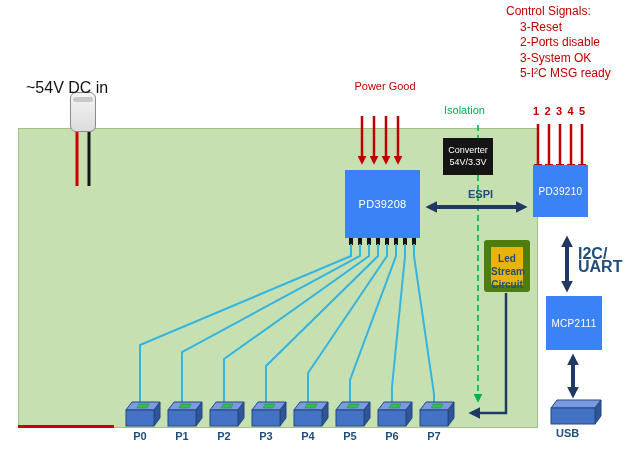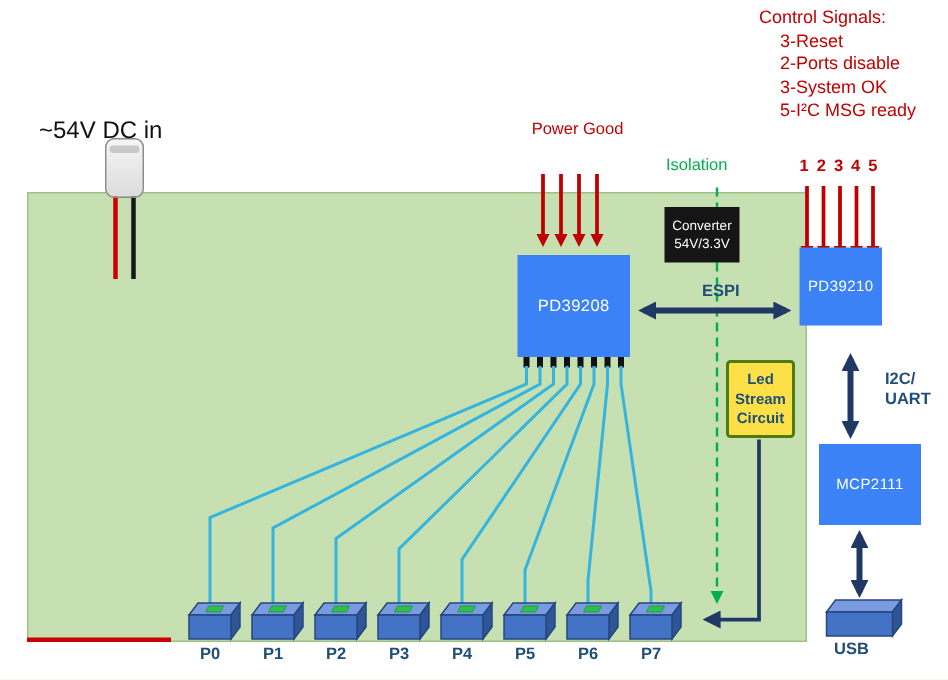--- a/index.html
+++ b/index.html
@@ -25,31 +25,31 @@
   .pg-label{left:340px;top:79px;width:90px;text-align:center;color:#c00000;font-size:11px;line-height:14px;}
   .iso-label{left:444px;top:104px;color:#00b050;font-size:11px;}
   .espi-label{left:468px;top:188px;color:#1f4e79;font-weight:bold;font-size:11px;}
   .signal-numbers{left:533px;top:105px;width:52px;display:flex;justify-content:space-between;color:#c00000;font-weight:bold;font-size:11px;z-index:5;position:absolute;}
   .chip{
     position:absolute;z-index:4;background:#3b82f6;color:#fff;display:flex;align-items:center;justify-content:center;
     font-size:11px;letter-spacing:0.3px;
   }
   .pd39208{left:345px;top:170px;width:75px;height:68px;}
   .pd39210{left:533px;top:165px;width:55px;height:52px;font-size:10px;}
-  .mcp{left:546px;top:296px;width:68px;height:54px;font-size:10px;}
+  .mcp{left:546px;top:296px;width:56px;height:54px;font-size:10px;}
   .converter{
     position:absolute;left:443px;top:138px;width:50px;height:37px;z-index:4;background:#151515;color:#fff;
     font-size:9px;text-align:center;line-height:12px;padding-top:6px;box-sizing:border-box;
   }
   .led-box{
-    position:absolute;left:484px;top:240px;width:46px;height:52px;z-index:4;background:#fde047;
-    border:2px solid #4d7c0f;border-radius:3px;box-sizing:border-box;text-align:center;
+    position:absolute;left:484px;top:240px;width:46px;height:52px;z-index:4;background:#eab308;
+    border:7px solid #4d7c0f;border-radius:3px;box-sizing:border-box;text-align:center;
     color:#1f4e79;font-weight:bold;font-size:10px;line-height:13px;padding-top:5px;
   }
-  .i2c-label{left:590px;top:247px;color:#1f4e79;font-weight:bold;font-size:11px;line-height:13px;}
+  .i2c-label{left:578px;top:247px;color:#1f4e79;font-weight:bold;font-size:16px;line-height:13px;}
   .port-label{position:absolute;top:430px;width:30px;text-align:center;color:#1f4e79;font-weight:bold;font-size:11px;z-index:5;}
   .usb-label{left:556px;top:427px;width:40px;text-align:left;color:#1f4e79;font-weight:bold;font-size:11px;position:absolute;z-index:5;}
 </style>
 </head>
 <body>
 
 <div class="canvas">
 
   <div class="board"></div>
   <div class="red-strip"></div>

